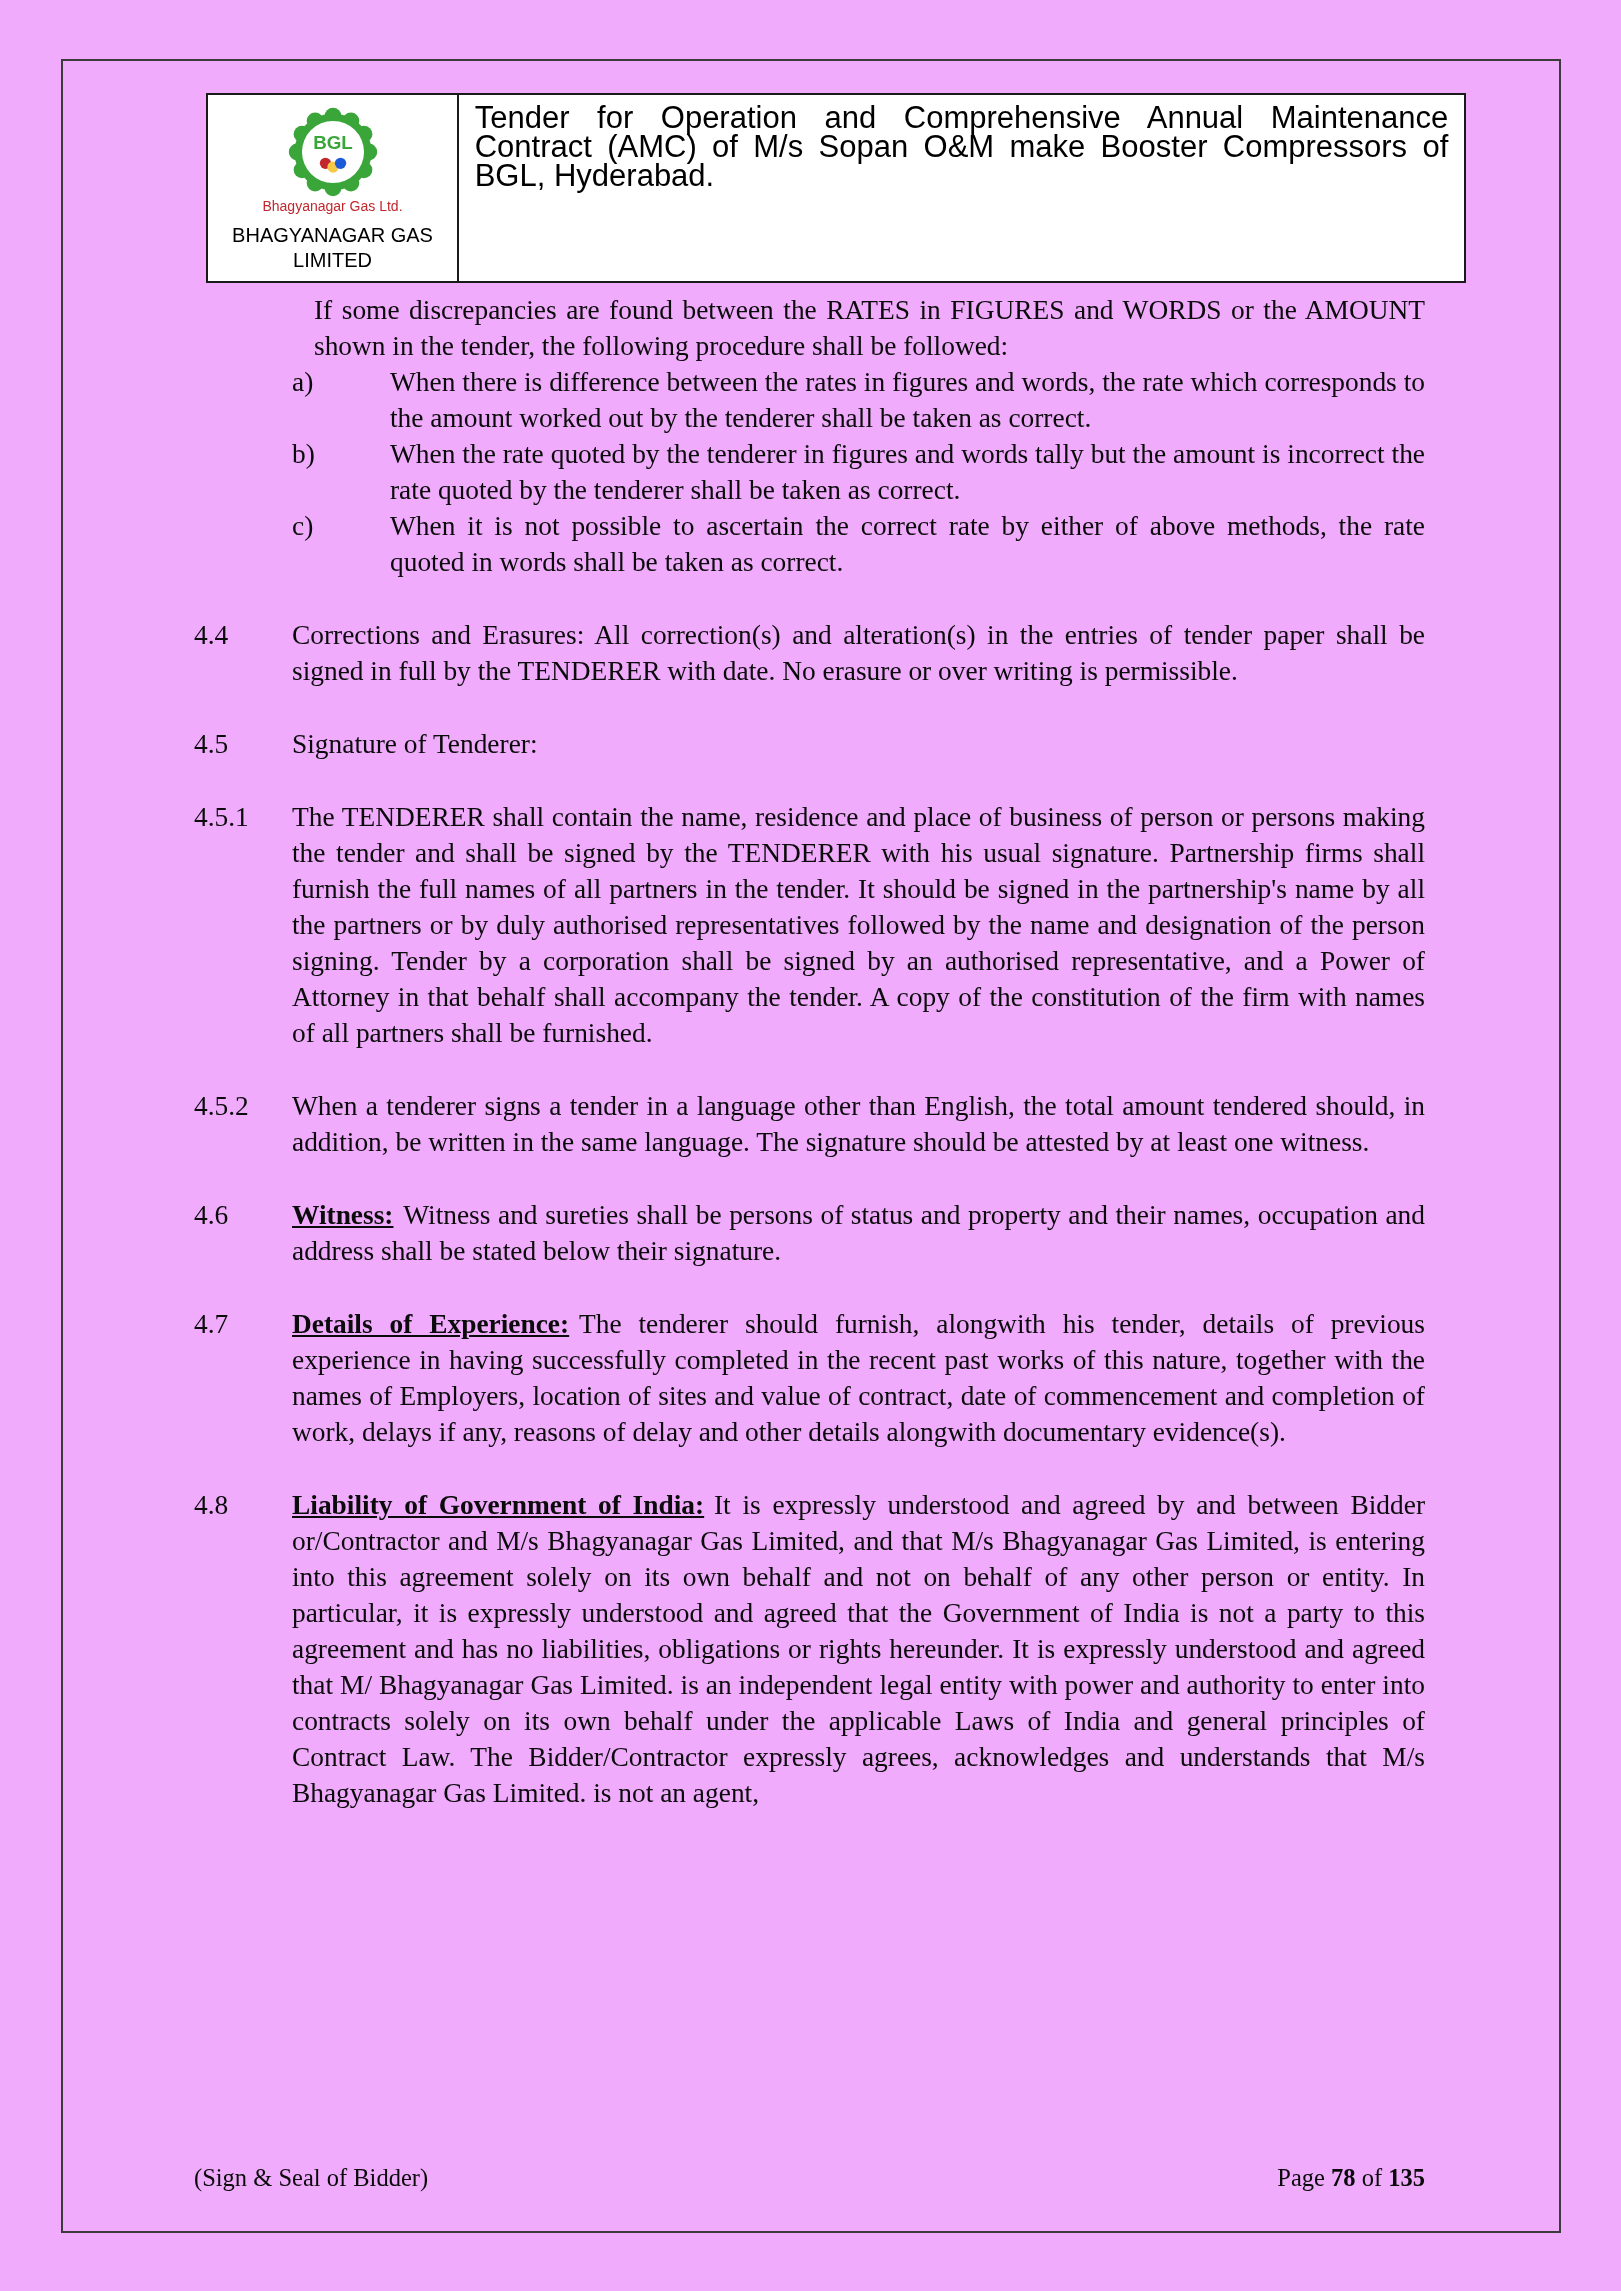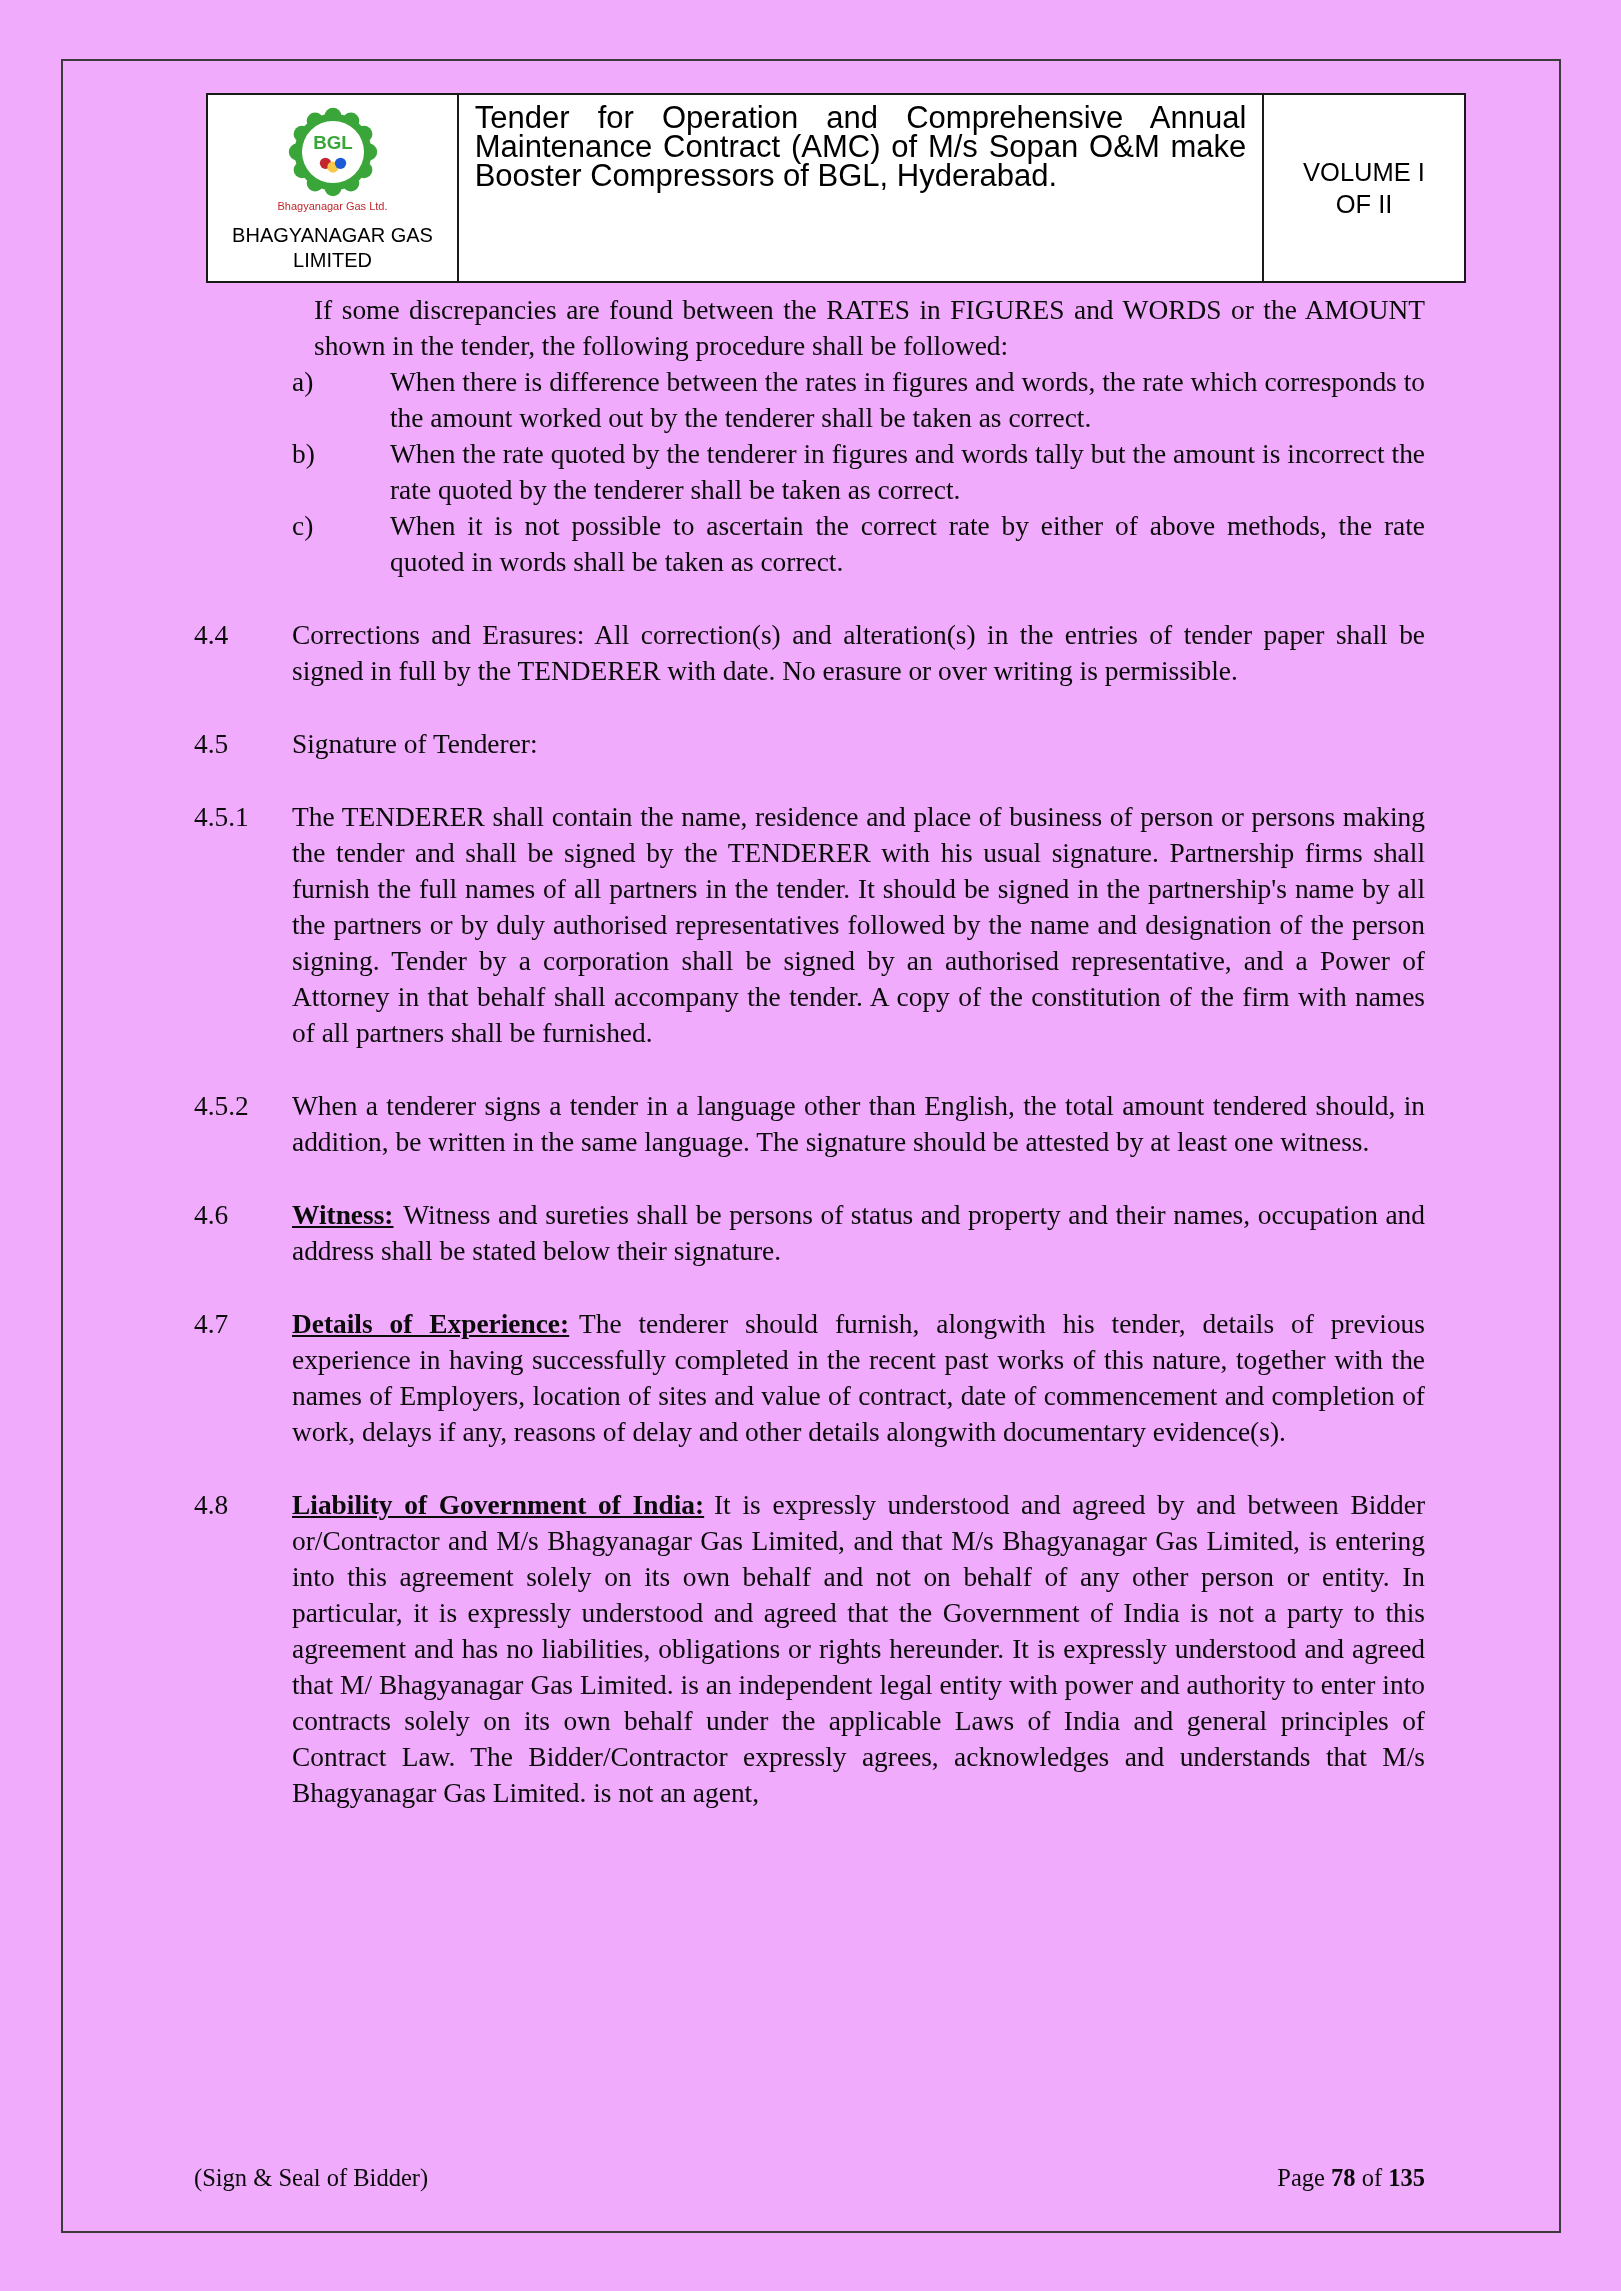--- a/index.html
+++ b/index.html
@@ -17,21 +17,21 @@
   .header-table {
     position:absolute; left:206px; top:93px; width:1260px;
     display:flex; border:2px solid #1a1a1a; background:#fff;
   }
   .logo-cell {
     width:251px; flex:0 0 251px; border-right:2px solid #1a1a1a;
     display:flex; flex-direction:column; align-items:center; justify-content:center;
     padding:9.8px 5.9px 7.8px;
   }
   .logo-sub {
-    font-family:"Liberation Sans", sans-serif; font-size:11px; line-height:12.7px;
+    font-family:"Liberation Sans", sans-serif; font-size:14px; line-height:12.7px;
     color:#c1272d; margin-top:1px;
   }
   .org-name {
     font-family:"Liberation Sans", sans-serif; font-size:20px; line-height:25.5px;
     text-align:center; margin-top:10px; color:#000; max-width:216px;
   }
   .title-cell {
     flex:1; font-family:"Liberation Sans", sans-serif;
     font-size:31px; line-height:29px; padding:7.8px 15.7px 7.8px; color:#000;
   }
@@ -97,24 +97,20 @@
         </g>
       </svg>
       <div class="logo-sub">Bhagyanagar Gas Ltd.</div>
       <div class="org-name">BHAGYANAGAR GAS LIMITED</div>
     </div>
 
     <div class="title-cell">
       <div class="title-text">Tender for Operation and Comprehensive Annual Maintenance Contract (AMC) of M/s Sopan O&amp;M make Booster Compressors of BGL, Hyderabad.</div>
     </div>
 
-    <div class="volume-cell">
-      <div>VOLUME I</div>
-      <div>OF II</div>
-    </div>
   </div>
 
   <div class="doc-body">
     <div class="para">If some discrepancies are found between the RATES in FIGURES and WORDS or the AMOUNT shown in the tender, the following procedure shall be followed:</div>
 
     <div class="list-item">
       <div class="list-label">a)</div>
       <div class="list-text">When there is difference between the rates in figures and words, the rate which corresponds to the amount worked out by the tenderer shall be taken as correct.</div>
     </div>
     <div class="list-item">

